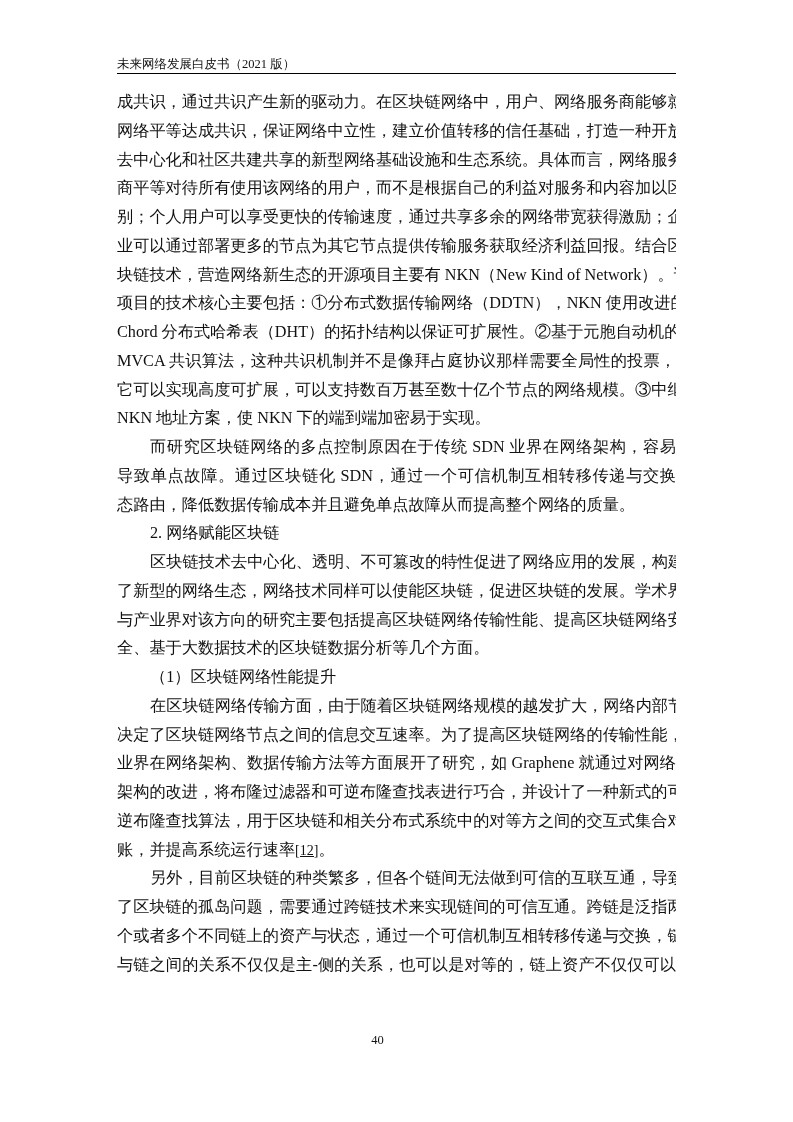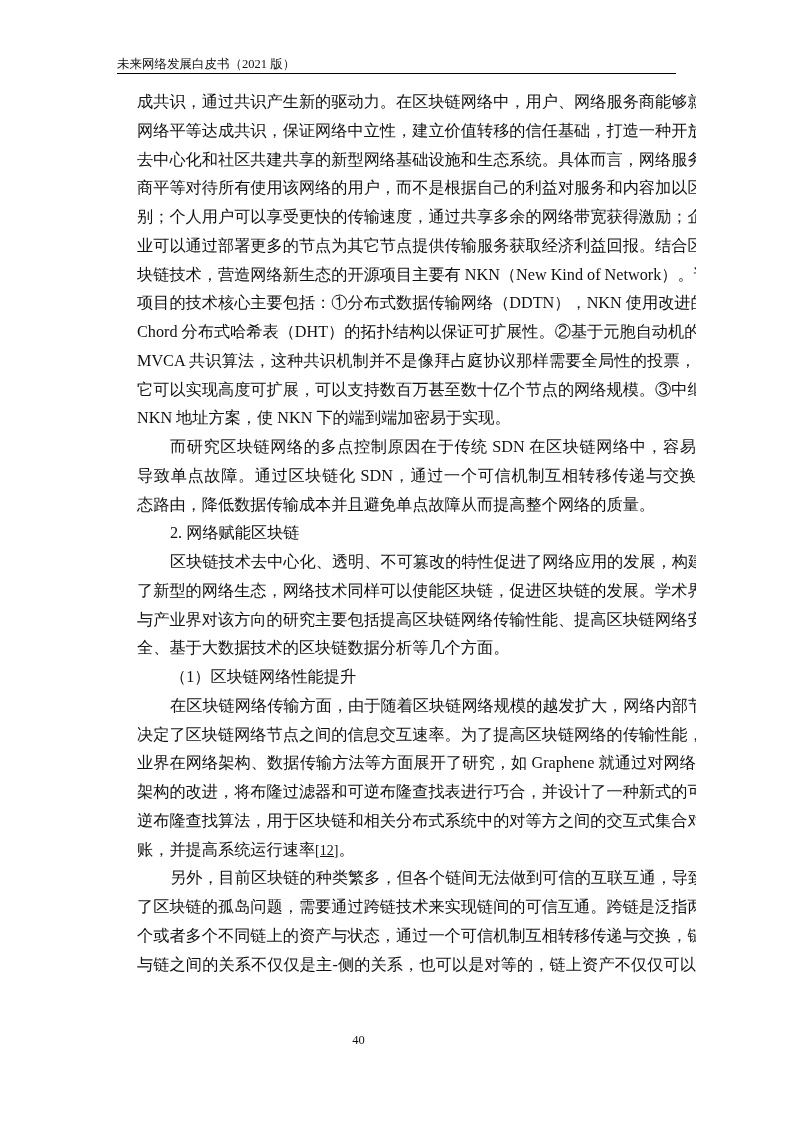--- a/index.html
+++ b/index.html
@@ -1,47 +1,47 @@
 <!DOCTYPE html>
 <html><head>
 <meta charset="utf-8">
 <style>
   html, body { margin:0; padding:0; background:#ffffff; }
   body { width:793px; height:1122px; position:relative; overflow:hidden;
          font-family:"Liberation Serif","DejaVu Serif",serif; color:#111; }
   .header { position:absolute; left:117px; top:56px; width:559px; font-size:12.5px; line-height:16px; }
   .rule { position:absolute; left:117px; top:73px; width:559px; height:0; border-top:1.3px solid #000; }
-  .body-text { position:absolute; left:117px; top:88px; width:559px; font-size:16.2px; line-height:28.75px;margin-left:20px; }
+  .body-text { position:absolute; left:117px; top:88px; width:559px; font-size:16.2px; line-height:28.75px; }
   .line { white-space:nowrap; height:28.75px; text-align:justify; text-align-last:justify; overflow:hidden; }
   .line.last { text-align-last:left; }
   .indent { padding-left:33px; }
   .heading { padding-left:33px; text-align-last:left; }
   .sub { font-size:14px; vertical-align:baseline;text-decoration:underline; }
-  .page-num { position:absolute; left:0; width:717px; top:1033px; text-align:center; font-size:12.5px; }
+  .page-num { position:absolute; left:0; width:717px; top:1033px; text-align:center; font-size:12.5px;padding-left:19px; }
 </style>
 </head>
 <body>
 
 <div class="header">未来网络发展白皮书（2021 版）</div>
 <div class="rule"></div>
 
 <div class="body-text" id="body-text">
     <div class="line "><span>成共识，通过共识产生新的驱动力。在区块链网络中，用户、网络服务商能够就</span></div>
     <div class="line "><span>网络平等达成共识，保证网络中立性，建立价值转移的信任基础，打造一种开放、</span></div>
     <div class="line "><span>去中心化和社区共建共享的新型网络基础设施和生态系统。具体而言，网络服务</span></div>
     <div class="line "><span>商平等对待所有使用该网络的用户，而不是根据自己的利益对服务和内容加以区</span></div>
     <div class="line "><span>别；个人用户可以享受更快的传输速度，通过共享多余的网络带宽获得激励；企</span></div>
     <div class="line "><span>业可以通过部署更多的节点为其它节点提供传输服务获取经济利益回报。结合区</span></div>
     <div class="line "><span>块链技术，营造网络新生态的开源项目主要有 NKN（New Kind of Network）。该</span></div>
     <div class="line "><span>项目的技术核心主要包括：①分布式数据传输网络（DDTN），NKN 使用改进的</span></div>
     <div class="line "><span>Chord 分布式哈希表（DHT）的拓扑结构以保证可扩展性。②基于元胞自动机的</span></div>
     <div class="line "><span>MVCA 共识算法，这种共识机制并不是像拜占庭协议那样需要全局性的投票，</span></div>
     <div class="line "><span>它可以实现高度可扩展，可以支持数百万甚至数十亿个节点的网络规模。③中继</span></div>
     <div class="line last"><span>NKN 地址方案，使 NKN 下的端到端加密易于实现。</span></div>
-    <div class="line indent"><span>而研究区块链网络的多点控制原因在于传统 SDN 在区块链网络中，容易</span></div>
+    <div class="line indent"><span>而研究区块链网络的多点控制原因在于传统 SDN 业界在网络架构，容易</span></div>
     <div class="line "><span>导致单点故障。通过区块链化 SDN，通过一个可信机制互相转移传递与交换</span></div>
     <div class="line last"><span>态路由，降低数据传输成本并且避免单点故障从而提高整个网络的质量。</span></div>
     <div class="line heading"><span>2.  网络赋能区块链</span></div>
     <div class="line indent"><span>区块链技术去中心化、透明、不可篡改的特性促进了网络应用的发展，构建</span></div>
     <div class="line "><span>了新型的网络生态，网络技术同样可以使能区块链，促进区块链的发展。学术界</span></div>
     <div class="line "><span>与产业界对该方向的研究主要包括提高区块链网络传输性能、提高区块链网络安</span></div>
     <div class="line last"><span>全、基于大数据技术的区块链数据分析等几个方面。</span></div>
     <div class="line heading"><span>（1）区块链网络性能提升</span></div>
     <div class="line indent"><span>在区块链网络传输方面，由于随着区块链网络规模的越发扩大，网络内部节</span></div>
     <div class="line "><span>决定了区块链网络节点之间的信息交互速率。为了提高区块链网络的传输性能，</span></div>

